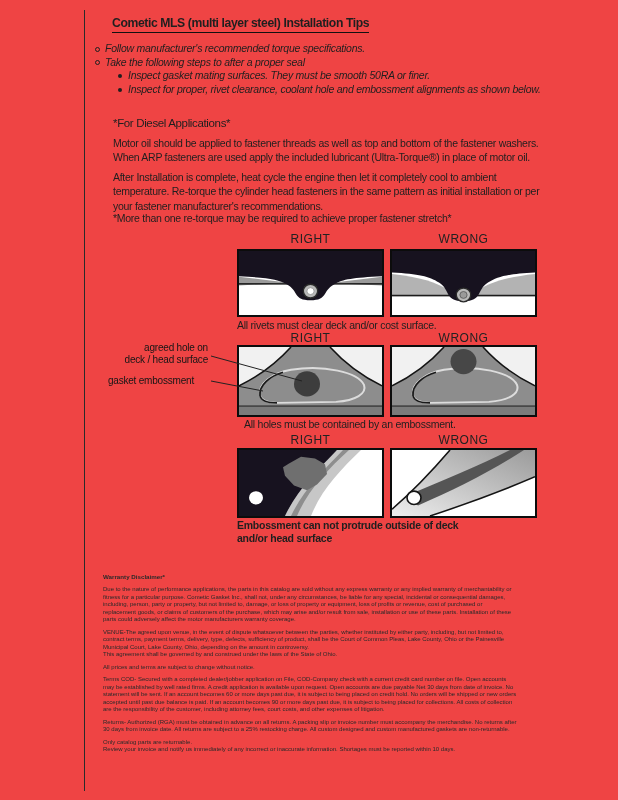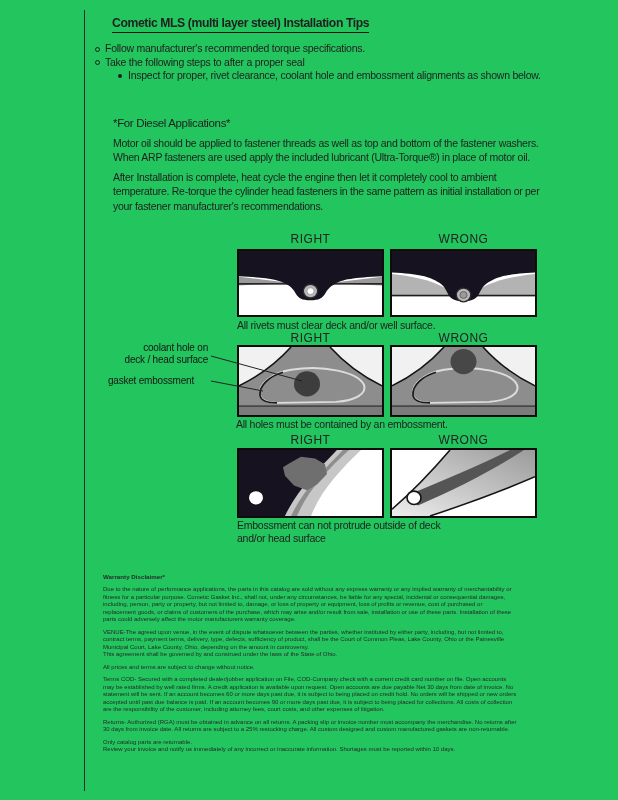--- a/index.html
+++ b/index.html
@@ -1,27 +1,27 @@
 <!DOCTYPE html>
 <html><head>
 <meta charset="utf-8">
 <style>
   html,body { margin:0; padding:0; background:#ffffff; }
   .page {
-    position:relative; width:618px; height:800px; background:#22c55e; overflow:hidden;
+    position:relative; width:618px; height:800px; background:#ef4444; overflow:hidden;
     font-family:"Liberation Sans","DejaVu Sans",sans-serif; color:#1f1f1f;
   }
   .abs { position:absolute; }
   .left-rule { left:84px; top:10px; width:1px; height:781px; background:#2b2b2b; }
 
   .title { left:112px; top:16px; font-size:12.2px; font-weight:bold; letter-spacing:-0.4px; }
   .title span { border-bottom:1.6px solid #111; padding-bottom:1.5px; }
 
   .tips { left:94px; top:42px; margin:0; padding:0; list-style:none;
-          font-size:10.5px; letter-spacing:-0.25px; line-height:13.6px; width:470px; }
+          font-size:10.5px; letter-spacing:-0.25px; line-height:13.6px; width:470px;font-style:italic; }
   .tips li { position:relative; padding-left:11px; }
   .tips li::before { content:""; position:absolute; left:1px; top:4.6px; width:3.2px; height:3.2px;
           border:0.9px solid #1f1f1f; border-radius:50%; }
   .tips li.sub { margin-left:23px; }
   .tips li.sub::before { background:#1f1f1f; border:none; width:4px; height:4px; top:5px; }
 
   .d-head { left:113px; top:117px; font-size:11.5px; font-weight:normal; letter-spacing:-0.35px; }
   .body-p { font-size:10.5px; letter-spacing:-0.28px; line-height:14.4px; }
   .p1 { left:113px; top:136px; width:442px; }
   .p2 { left:113px; top:170px; width:442px; }
@@ -50,26 +50,28 @@
 
   <div class="abs left-rule"></div>
 
   <div class="abs title">
     <span>Cometic MLS (multi layer steel) Installation Tips</span>
   </div>
 
   <ul class="abs tips">
     <li>Follow manufacturer's recommended torque specifications.</li>
     <li>Take the following steps to after a proper seal</li>
+    <li class="sub">Inspect gasket mating surfaces.  They must be smooth 50RA or finer.</li>
     <li class="sub">Inspect for proper, rivet clearance, coolant hole and embossment alignments as shown below.</li>
   </ul>
 
   <div class="abs d-head">*For Diesel Applications*</div>
   <div class="abs body-p p2">After Installation is complete, heat cycle the engine then let it completely cool to ambient temperature. Re-torque the cylinder head fasteners in the same pattern as initial installation or per your fastener manufacturer's recommendations.</div>
   <div class="abs body-p p1">Motor oil should be applied to fastener threads as well as top and bottom of the fastener washers. When ARP fasteners are used apply the included lubricant (Ultra-Torque®) in place of motor oil.</div>
+  <div class="abs body-p note">*More than one re-torque may be required to achieve proper fastener stretch*</div>
 
   <div class="abs rw-label" style="left:237px; top:232px;">RIGHT</div>
   <div class="abs rw-label" style="left:390px; top:232px;">WRONG</div>
 
   <div class="abs dbox" style="left:237px; top:249px;">
     <svg width="143" height="64" viewBox="0 0 143 67" preserveAspectRatio="none">
       <rect width="143" height="67" fill="#ffffff"></rect>
       <path d="M0,27 L52,33.5 L0,36 Z" fill="#9a9a9a"></path>
       <path d="M143,27 L91,33.5 L143,36 Z" fill="#9a9a9a"></path>
       <rect x="0" y="33.6" width="143" height="1.6" fill="#1c1c1c"></rect>
@@ -82,21 +84,21 @@
     <svg width="143" height="64" viewBox="0 0 143 67" preserveAspectRatio="none">
       <rect width="143" height="67" fill="#ffffff"></rect>
       <path d="M0,24 C28,27 45,33 57,41 L62,46.5 L0,46.5 Z" fill="#b3b3b3"></path>
       <path d="M143,24 C115,27 98,33 86,41 L81,46.5 L143,46.5 Z" fill="#b3b3b3"></path>
       <rect x="0" y="45.8" width="143" height="1.7" fill="#1c1c1c"></rect>
       <path d="M0,0 H143 V22.5 C116,24 106,26.5 96,33 C84,41 91,52.5 71.5,52.5 C52,52.5 59,41 47,33 C37,26.5 27,24 0,22.5 Z" fill="#17121f"></path>
       <circle cx="71.5" cy="46" r="7.2" fill="#b9b9b9" stroke="#2a2a2a" stroke-width="1.4"></circle>
       <circle cx="71.5" cy="46" r="3.6" fill="#9a9a9a" stroke="#555555" stroke-width="0.8"></circle>
     </svg>
   </div>
-  <div class="abs cap" style="left:237px; top:319px;">All rivets must clear deck and/or well surface.</div>
+  <div class="abs cap" style="left:237px; top:319px;">All rivets must clear deck and/or cost surface.</div>
 
   <div class="abs rw-label" style="left:237px; top:331px;">RIGHT</div>
   <div class="abs rw-label" style="left:390px; top:331px;">WRONG</div>
 
   <div class="abs dbox" style="left:237px; top:345px;">
     <svg width="143" height="68" viewBox="0 0 143 70" preserveAspectRatio="none">
       <rect width="143" height="70" fill="#8d8d8d"></rect>
       <path d="M0,0 H52 C38,16 20,30 0,40 Z" fill="#f1f1f1"></path>
       <path d="M143,0 H91 C105,16 123,30 143,40 Z" fill="#f1f1f1"></path>
       <path d="M52,0 C38,16 20,30 0,40" stroke="#141414" stroke-width="1.6" fill="none"></path>
@@ -115,24 +117,24 @@
       <path d="M143,0 H91 C105,16 123,30 143,40 Z" fill="#f1f1f1"></path>
       <path d="M52,0 C38,16 20,30 0,40" stroke="#141414" stroke-width="1.6" fill="none"></path>
       <path d="M91,0 C105,16 123,30 143,40" stroke="#141414" stroke-width="1.6" fill="none"></path>
       <rect x="0" y="61" width="143" height="9" fill="#7b7b7b"></rect>
       <rect x="0" y="60.2" width="143" height="1.2" fill="#2a2a2a"></rect>
       <path d="M21,50 C19,38 33,27 52,23.5 C85,18 119,26 125,39 C128,48 117,55 97,56.5 L38,57.5 C28,57.5 22.5,55 21,50 Z" fill="none" stroke="#dcdcdc" stroke-width="2"></path>
       <path d="M44,26 C31,30 20,39 21,50 C22,55 28,57.5 38,57.5" fill="none" stroke="#1a1a1a" stroke-width="1.8"></path>
       <circle cx="71.5" cy="15" r="13" fill="#474747"></circle>
     </svg>
   </div>
-  <div class="abs cap" style="left:236px; top:418px;">All holes must be contained by an embossment.</div>
+  <div class="abs cap" style="left:244px; top:418px;">All holes must be contained by an embossment.</div>
 
   <div class="abs callout" style="left:90px; top:342px; width:118px;">
-    <div>coolant hole on</div>
+    <div>agreed hole on</div>
     <div>deck / head surface</div>
   </div>
   <div class="abs callout" style="left:76px; top:375px; width:118px;">gasket embossment</div>
 
   <svg class="abs leader">
     <line x1="211" y1="356" x2="302" y2="381" stroke="#222222" stroke-width="1"></line>
     <line x1="211" y1="381" x2="263" y2="391" stroke="#222222" stroke-width="1"></line>
   </svg>
 
   <div class="abs rw-label" style="left:237px; top:433px;">RIGHT</div>
@@ -157,21 +159,21 @@
         </linearGradient>
       </defs>
       <rect width="143" height="69" fill="#ffffff"></rect>
       <path d="M58,0 H143 V28 C105,45 70,58 38,69 H0 V62 C22,42 40,22 58,0 Z" fill="url(#bandg)"></path>
       <path d="M58,0 C40,22 22,42 0,62" stroke="#141414" stroke-width="1.6" fill="none"></path>
       <path d="M143,28 C105,45 70,58 38,69" stroke="#141414" stroke-width="1.6" fill="none"></path>
       <path d="M118,0 L132,0 C100,22 62,42 26,58 L14,48 C50,32 88,16 118,0 Z" fill="#555555"></path>
       <circle cx="22" cy="50" r="7" fill="#ffffff" stroke="#141414" stroke-width="1.6"></circle>
     </svg>
   </div>
-  <div class="abs cap" style="left:237px; top:519px; width:230px;">Embossment can not protrude outside of deck and/or head surface</div>
+  <div class="abs cap" style="left:237px; top:519px; width:230px;font-weight:bold;">Embossment can not protrude outside of deck and/or head surface</div>
 
   <div class="abs disc">
     <p class="dh">Warranty Disclaimer*</p>
     <p>Due to the nature of performance applications, the parts in this catalog are sold without any express warranty or any implied warranty of merchantability or fitness for a particular purpose.  Cometic Gasket Inc., shall not, under any circumstances, be liable for any special, incidental or consequential damages, including, person, party or property, but not limited to, damage, or loss of property or equipment, loss of profits or revenue, cost of purchased or replacement goods, or claims of customers of the purchase, which may arise and/or result from sale, installation or use of these parts.  Installation of these parts could adversely affect the motor manufacturers warranty coverage.</p>
     <p class="tight">VENUE-The agreed upon venue, in the event of dispute whatsoever between the parties, whether instituted by either party, including, but not limited to, contract terms, payment terms, delivery, type, defects, sufficiency of product, shall be the Court of Common Pleas, Lake County, Ohio or the Painesville Municipal Court, Lake County, Ohio, depending on the amount in controversy.</p>
     <p>This agreement shall be governed by and construed under the laws of the State of Ohio.</p>
     <p>All prices and terms are subject to change without notice.</p>
     <p>Terms COD- Secured with a completed dealer/jobber application on File, COD-Company check with a current credit card number on file.  Open accounts may be established by well rated firms.  A credit application is available upon request.  Open accounts are due payable Net 30 days from date of invoice.  No statement will be sent.  If an account becomes 60 or more days past due, it is subject to being placed on credit hold.  No orders will be shipped or new orders accepted until past due balance is paid.  If an account becomes 90 or more days past due, it is subject to being placed for collections.  All costs of collection are the responsibility of the customer, including attorney fees, court costs, and other expenses of litigation.</p>
     <p>Returns- Authorized (RGA) must be obtained in advance on all returns.  A packing slip or invoice number must accompany the merchandise.  No returns after 30 days from invoice date.  All returns are subject to a 25% restocking charge.  All custom designed and custom manufactured gaskets are non-returnable.</p>
     <p class="tight">Only catalog parts are returnable.</p>

